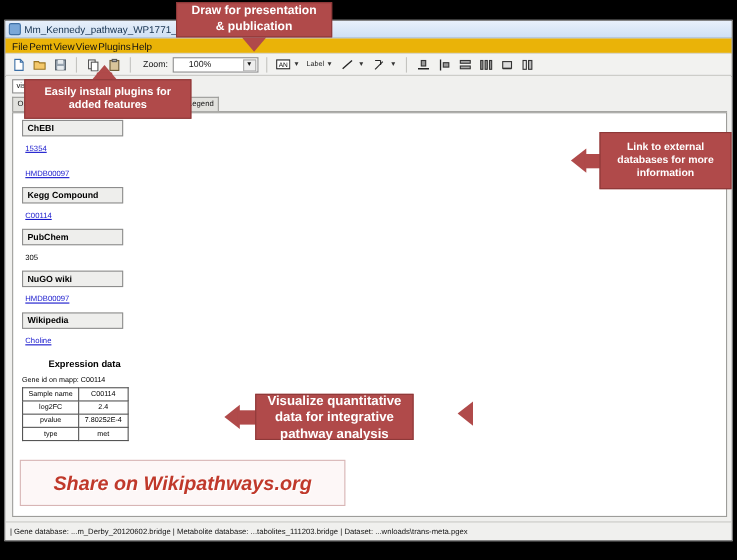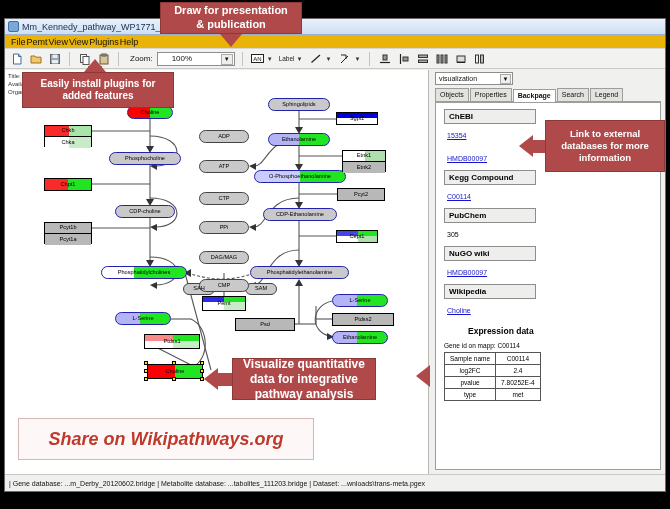--- a/index.html
+++ b/index.html
@@ -35,21 +35,21 @@
              font-size:8px; display:flex; align-items:center; padding-left:14px;
              position:relative; color:#111; }
   .zoomsel .arw { position:absolute; right:1px; top:1px; width:12px; height:11px;
              background:#eee; border:1px solid #aaa; display:flex;
              align-items:center; justify-content:center; font-size:6px; }
   .tdrop { font-size:6px; color:#333; margin-left:-2px; margin-right:2px; }
   .tlabel { font-size:6.5px; color:#222; }
 
   
   .bodysplit { position:absolute; left:0; top:51px; right:0; bottom:17px;
-               display:flex; }
+               display:flex;flex-direction:column; }
   .canvaswrap { position:relative; width:424px; background:#fff;
                 border-right:1px solid #b6b6b2; overflow:hidden; }
   .rightpane { position:relative; flex:1; background:#f0f0ee; }
 
   
   .pwhdr { position:absolute; left:3px; top:2px; font-size:6px; color:#333;
            line-height:8px; }
 
   
   .node { position:absolute; display:flex; align-items:center;

